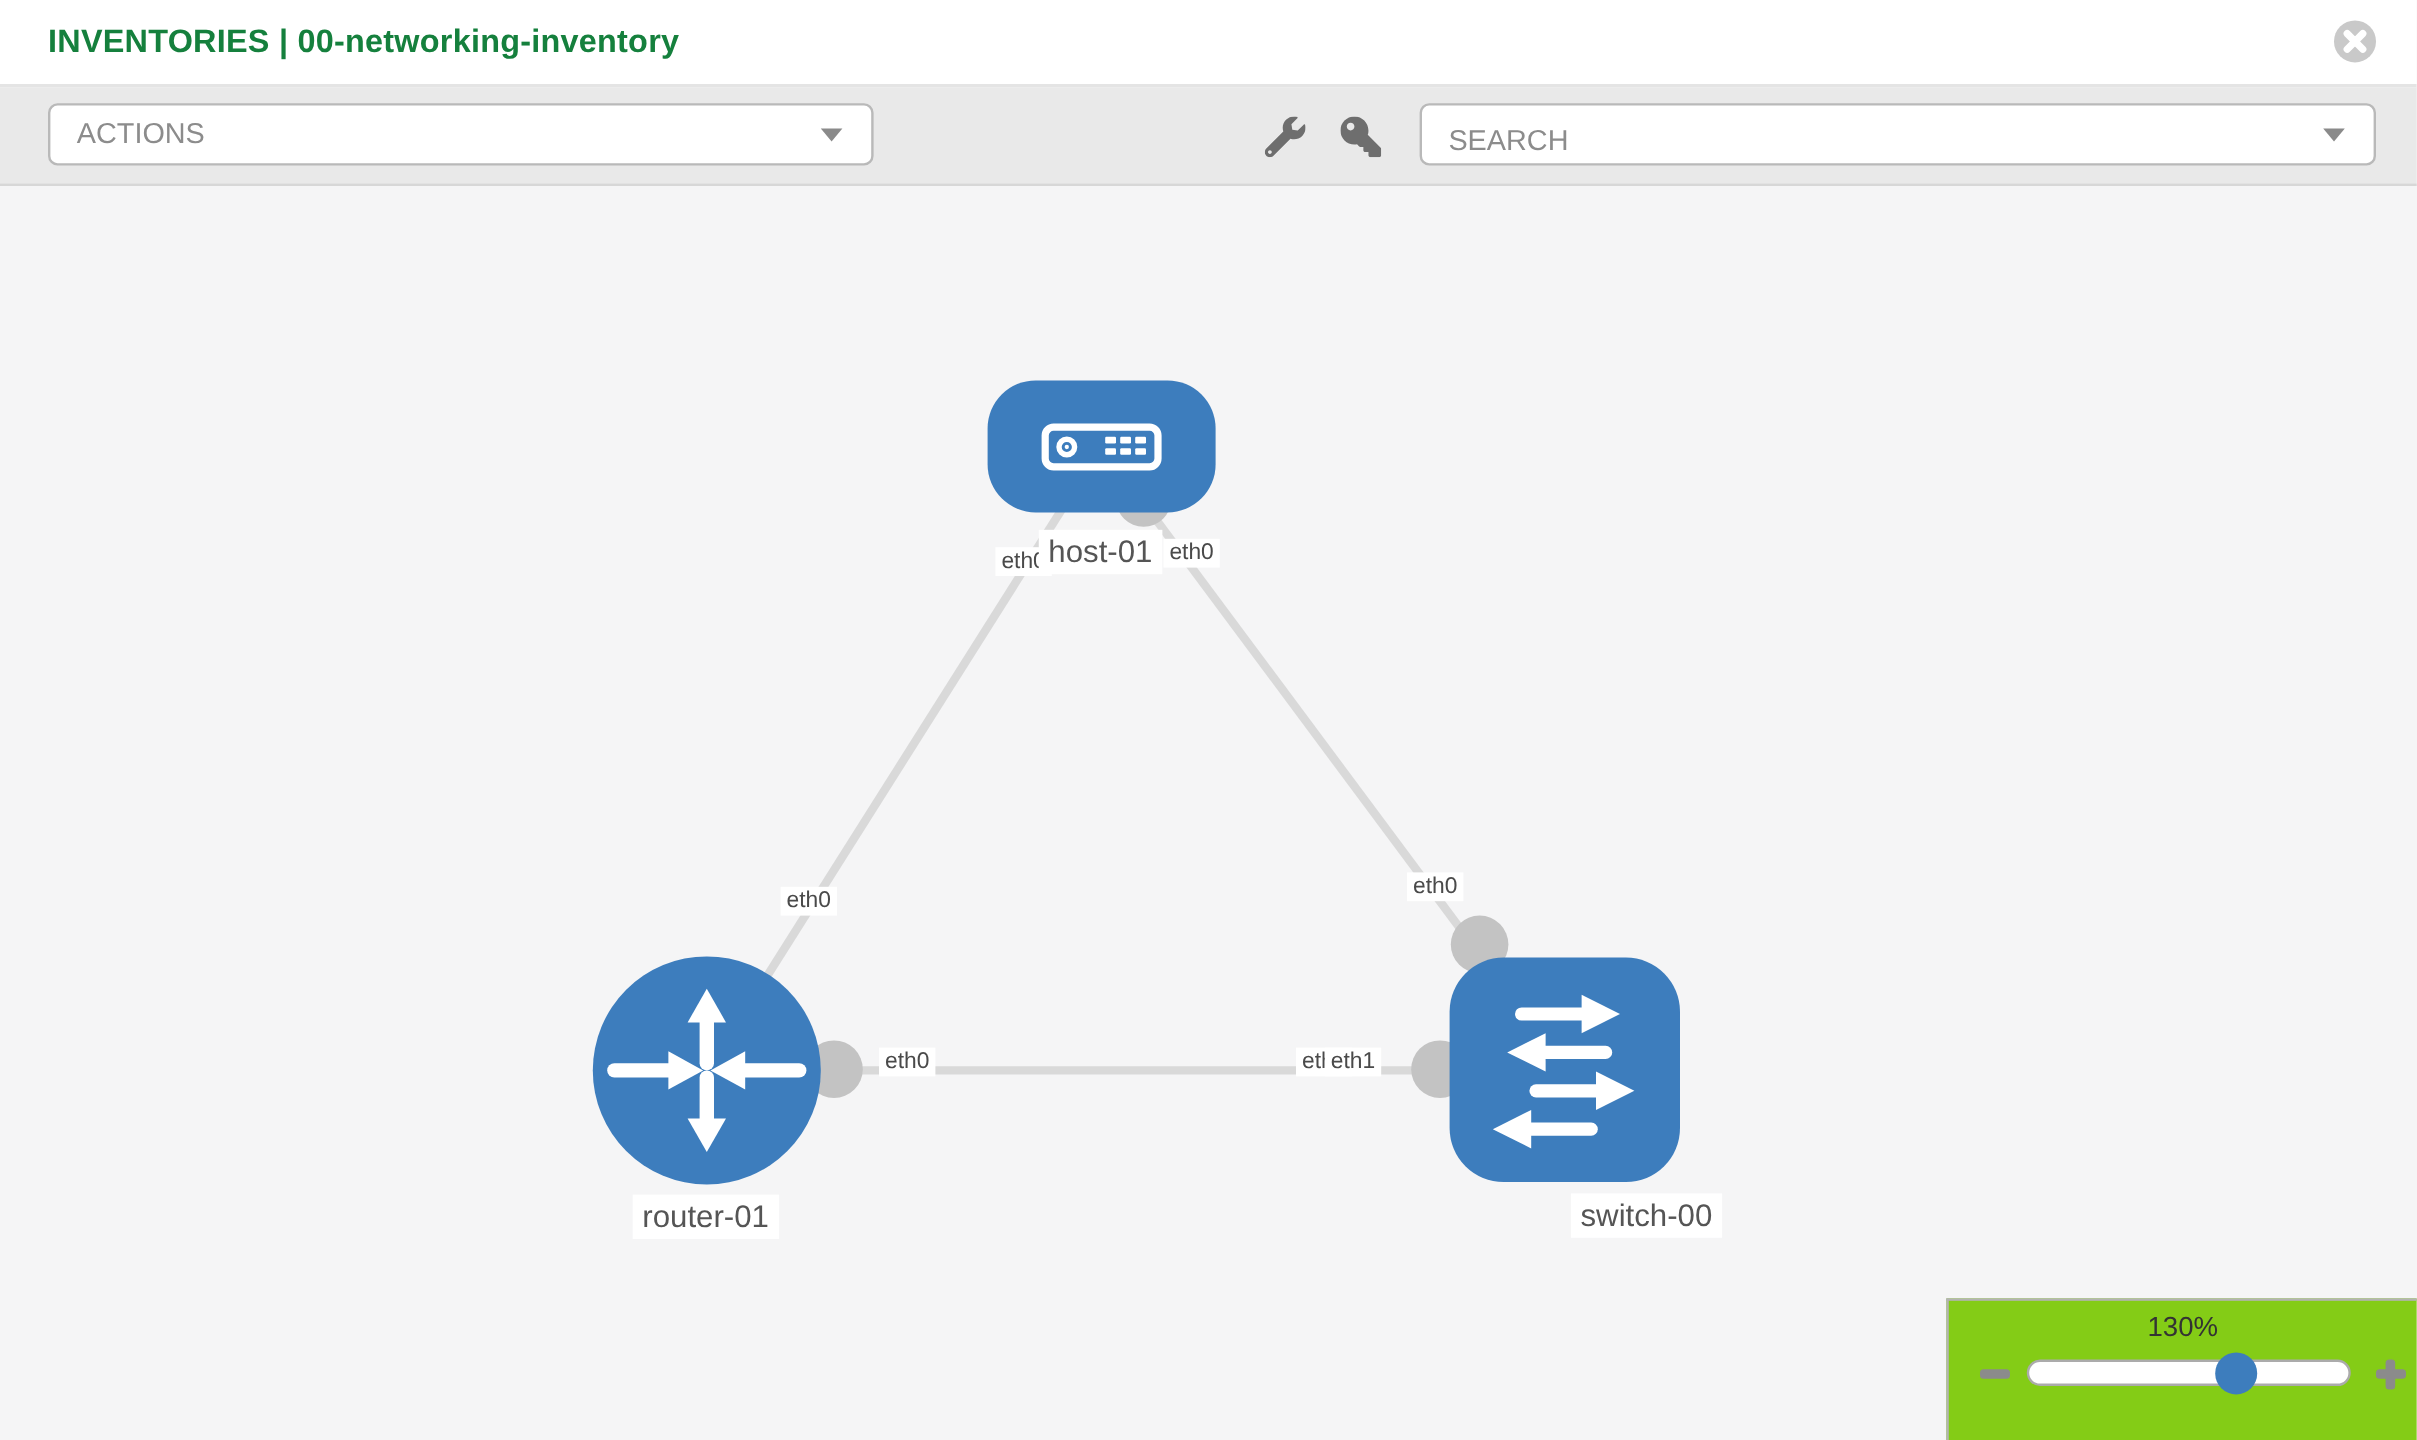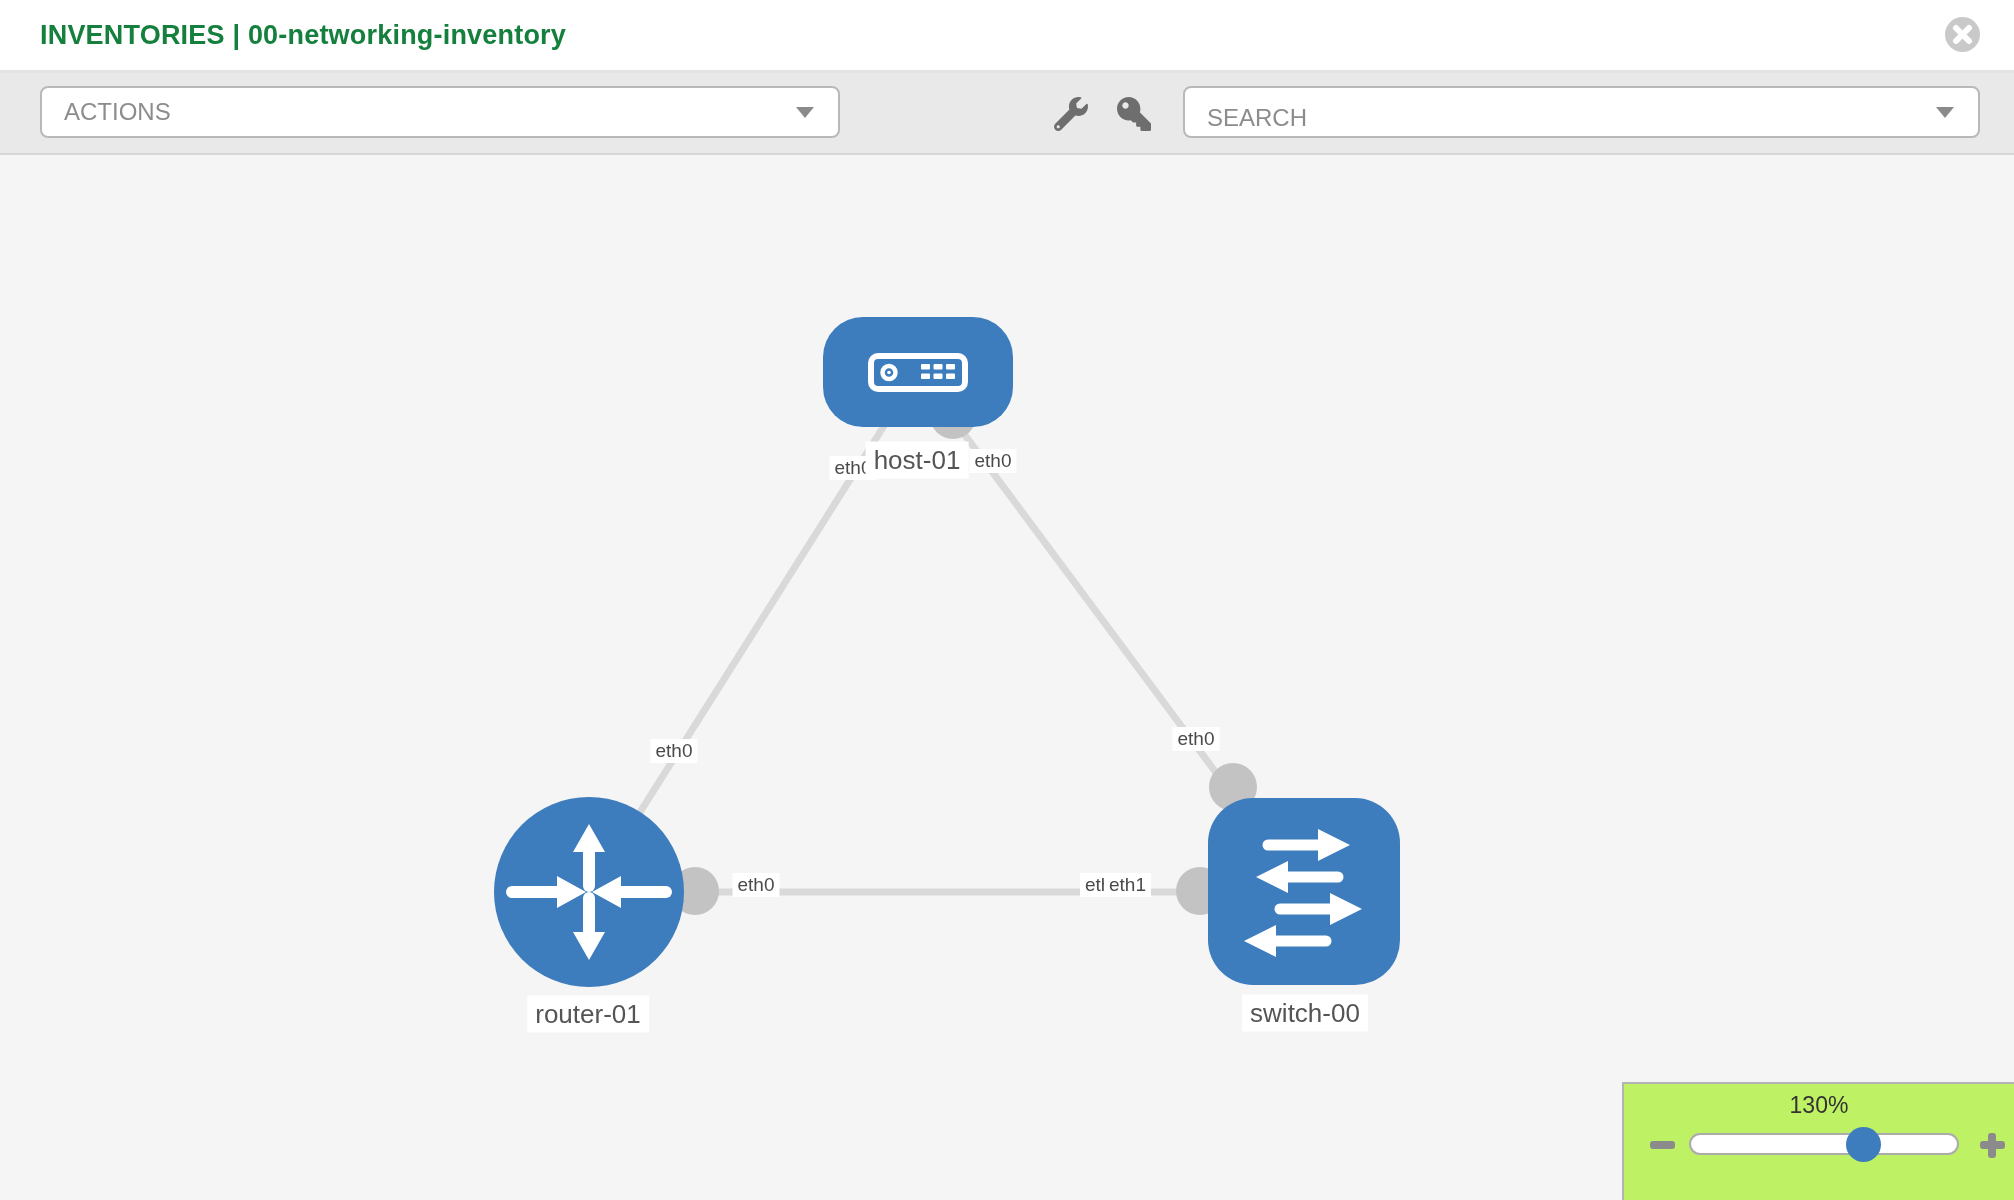--- a/index.html
+++ b/index.html
@@ -12,21 +12,21 @@
   .header-title{position:absolute;left:40px;top:50%;transform:translateY(-50%);
     font-size:27px;font-weight:bold;color:#15803d;letter-spacing:.2px;}
   .close-btn{position:absolute;right:33px;top:16px;width:37px;height:37px;border:none;
     background:transparent;padding:0;cursor:pointer;}
 
   
   .toolbar{position:absolute;left:0;top:73px;width:2014px;height:80px;background:#e9e9e9;
     border-bottom:2px solid #d7d7d7;z-index:10;}
   .tb-box{position:absolute;top:13px;height:52px;background:#ffffff;border:2px solid #b9b9b9;
     border-radius:8px;box-sizing:border-box;}
-  .actions-box{left:40px;width:800px;}
+  .actions-box{left:40px;width:688px;}
   .actions-label{position:absolute;left:22px;top:50%;transform:translateY(-50%);
     font-size:24px;color:#8c8c8c;}
   .caret{position:absolute;right:24px;top:50%;margin-top:-5px;width:0;height:0;
     border-left:9px solid transparent;border-right:9px solid transparent;
     border-top:11px solid #8a8a8a;}
   .search-box{left:1183px;width:797px;}
   .search-input{position:absolute;left:0;top:0;width:100%;height:100%;border:none;outline:none;
     background:transparent;font-family:inherit;font-size:24px;color:#555;padding:12px 60px 0 22px;
     box-sizing:border-box;}
   .search-input::placeholder{color:#8c8c8c;opacity:1;}
@@ -39,21 +39,21 @@
   .canvas{position:absolute;left:0;top:0;width:2014px;height:1200px;background:#f5f5f6;z-index:0;}
   .topo-svg{position:absolute;left:0;top:0;z-index:1;}
 
   .node-label{position:absolute;transform:translate(-50%,-50%);background:#ffffff;
     color:#555555;font-size:26px;padding:3px 8px;white-space:nowrap;z-index:4;}
   .port-label{position:absolute;transform:translate(-50%,-50%);background:#ffffff;
     color:#4a4a4a;font-size:19px;padding:1px 5px;white-space:nowrap;z-index:3;}
   .port-label.anchor-left{transform:translateY(-50%);}
 
   
-  .zoom-panel{position:absolute;left:1622px;top:1082px;width:392px;height:118px;background:#bef264;
+  .zoom-panel{position:absolute;left:1622px;top:1082px;width:392px;height:118px;background:#84cc16;
     border-left:2px solid #b3b3b3;border-top:2px solid #b3b3b3;box-sizing:border-box;z-index:8;padding-left:24px;}
   .zoom-level{position:absolute;left:0;top:8px;width:100%;text-align:center;
     font-size:23px;color:#333333;}
   .zoom-track{position:absolute;left:65px;top:49px;width:270px;height:22px;background:#ffffff;
     border:2px solid #ababab;border-radius:13px;box-sizing:border-box;cursor:pointer;}
   .zoom-thumb{position:absolute;left:222px;top:43px;width:35px;height:35px;border-radius:50%;
     background:#3d7dbd;cursor:grab;}
   .zoom-btn{position:absolute;top:48px;width:36px;height:26px;background:transparent;border:none;
     padding:0;cursor:pointer;}
   .zoom-minus{left:20px;}
@@ -124,21 +124,21 @@
           <line x1="1280" y1="909" x2="1332" y2="909"></line>
           <polygon points="1362,909 1330,893 1330,925" stroke="none"></polygon>
           <line x1="1326" y1="941" x2="1274" y2="941"></line>
           <polygon points="1244,941 1276,925 1276,957" stroke="none"></polygon>
         </g>
       </g>
     </svg>
 
     <div class="node-label" style="left:917px;top:460px;">host-01</div>
     <div class="node-label" style="left:588px;top:1014px;">router-01</div>
-    <div class="node-label" style="left:1305px;top:1013px;">switch-00</div>
+    <div class="node-label" style="left:1372px;top:1013px;">switch-00</div>
 
     <div class="port-label" style="left:853px;top:468px;">eth0</div>
     <div class="port-label" style="left:674px;top:751px;">eth0</div>
     <div class="port-label" style="left:993px;top:461px;">eth0</div>
     <div class="port-label" style="left:1196px;top:739px;">eth0</div>
     <div class="port-label" style="left:756px;top:885px;">eth0</div>
     <div class="port-label anchor-left" style="left:1080px;top:885px;z-index:3;">eth0</div>
     <div class="port-label anchor-left" style="left:1104px;top:885px;z-index:4;text-align:right;">eth1</div>
   </div>
 

